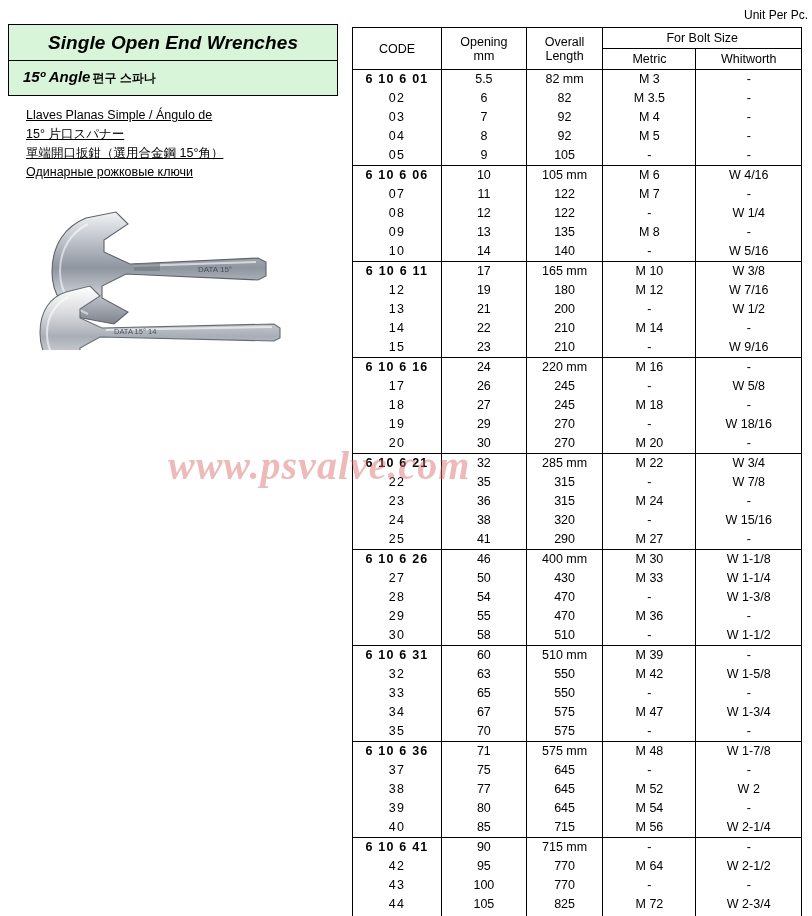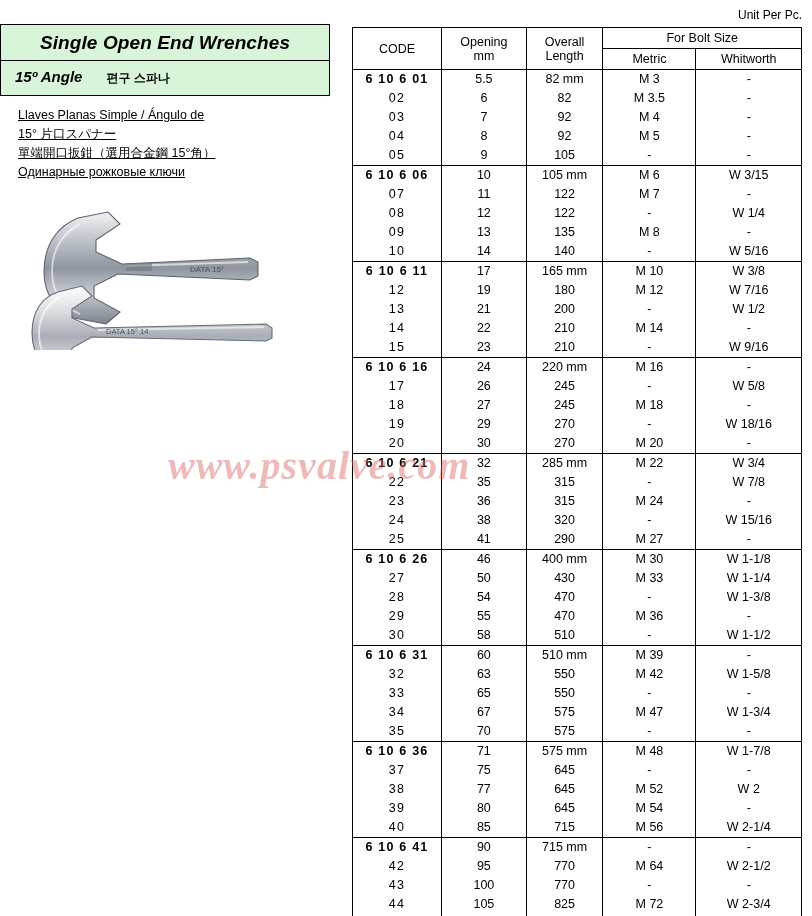--- a/index.html
+++ b/index.html
@@ -12,42 +12,42 @@
   }
   #page {
     position: relative;
     width: 812px; height: 916px;
     overflow: hidden;
   }
 
   
   #left {
     position: absolute;
-    left: 0; top: 24px;
+    left: 8px; top: 24px;
     width: 338px;
   }
   .title-box {
     border: 1px solid #000;
     background: #d9f5d9;
     width: 330px;
   }
   .title-main {
     font-size: 19px;
     font-weight: bold;
     font-style: italic;
     text-align: center;
     padding: 7px 0 6px 0;
     border-bottom: 1px solid #000;
     letter-spacing: 0.1px;
   }
   .title-sub {
     padding: 7px 0 8px 14px;
     display: flex;
     align-items: baseline;
-    gap: 24px;
+    gap: 2px;
   }
   .title-sub .angle {
     font-size: 15px;
     font-weight: bold;
     font-style: italic;
   }
   .title-sub .korean {
     font-size: 12px;
     font-weight: bold;
   }
@@ -81,21 +81,21 @@
     color: rgba(214,100,100,0.45);
     white-space: nowrap;
     letter-spacing: 1px;
     pointer-events: none;
     z-index: 5;
   }
 
   
   #unit-per-pc {
     position: absolute;
-    right: 10px;
+    right: 4px;
     top: 8px;
     font-size: 12px;
   }
   #table-wrap {
     position: absolute;
     left: 352px;
     top: 27px;
     width: 450px;
   }
   table.spec {
@@ -256,21 +256,21 @@
             <td>9</td>
             <td>105</td>
             <td>-</td>
             <td>-</td>
           </tr>
           <tr class="group-first">
             <td class="code">6 10 6 06</td>
             <td>10</td>
             <td>105 mm</td>
             <td>M 6</td>
-            <td>W 3/15</td>
+            <td>W 4/16</td>
           </tr>
           <tr>
             <td class="code">07</td>
             <td>11</td>
             <td>122</td>
             <td>M 7</td>
             <td>-</td>
           </tr>
           <tr>
             <td class="code">08</td>

